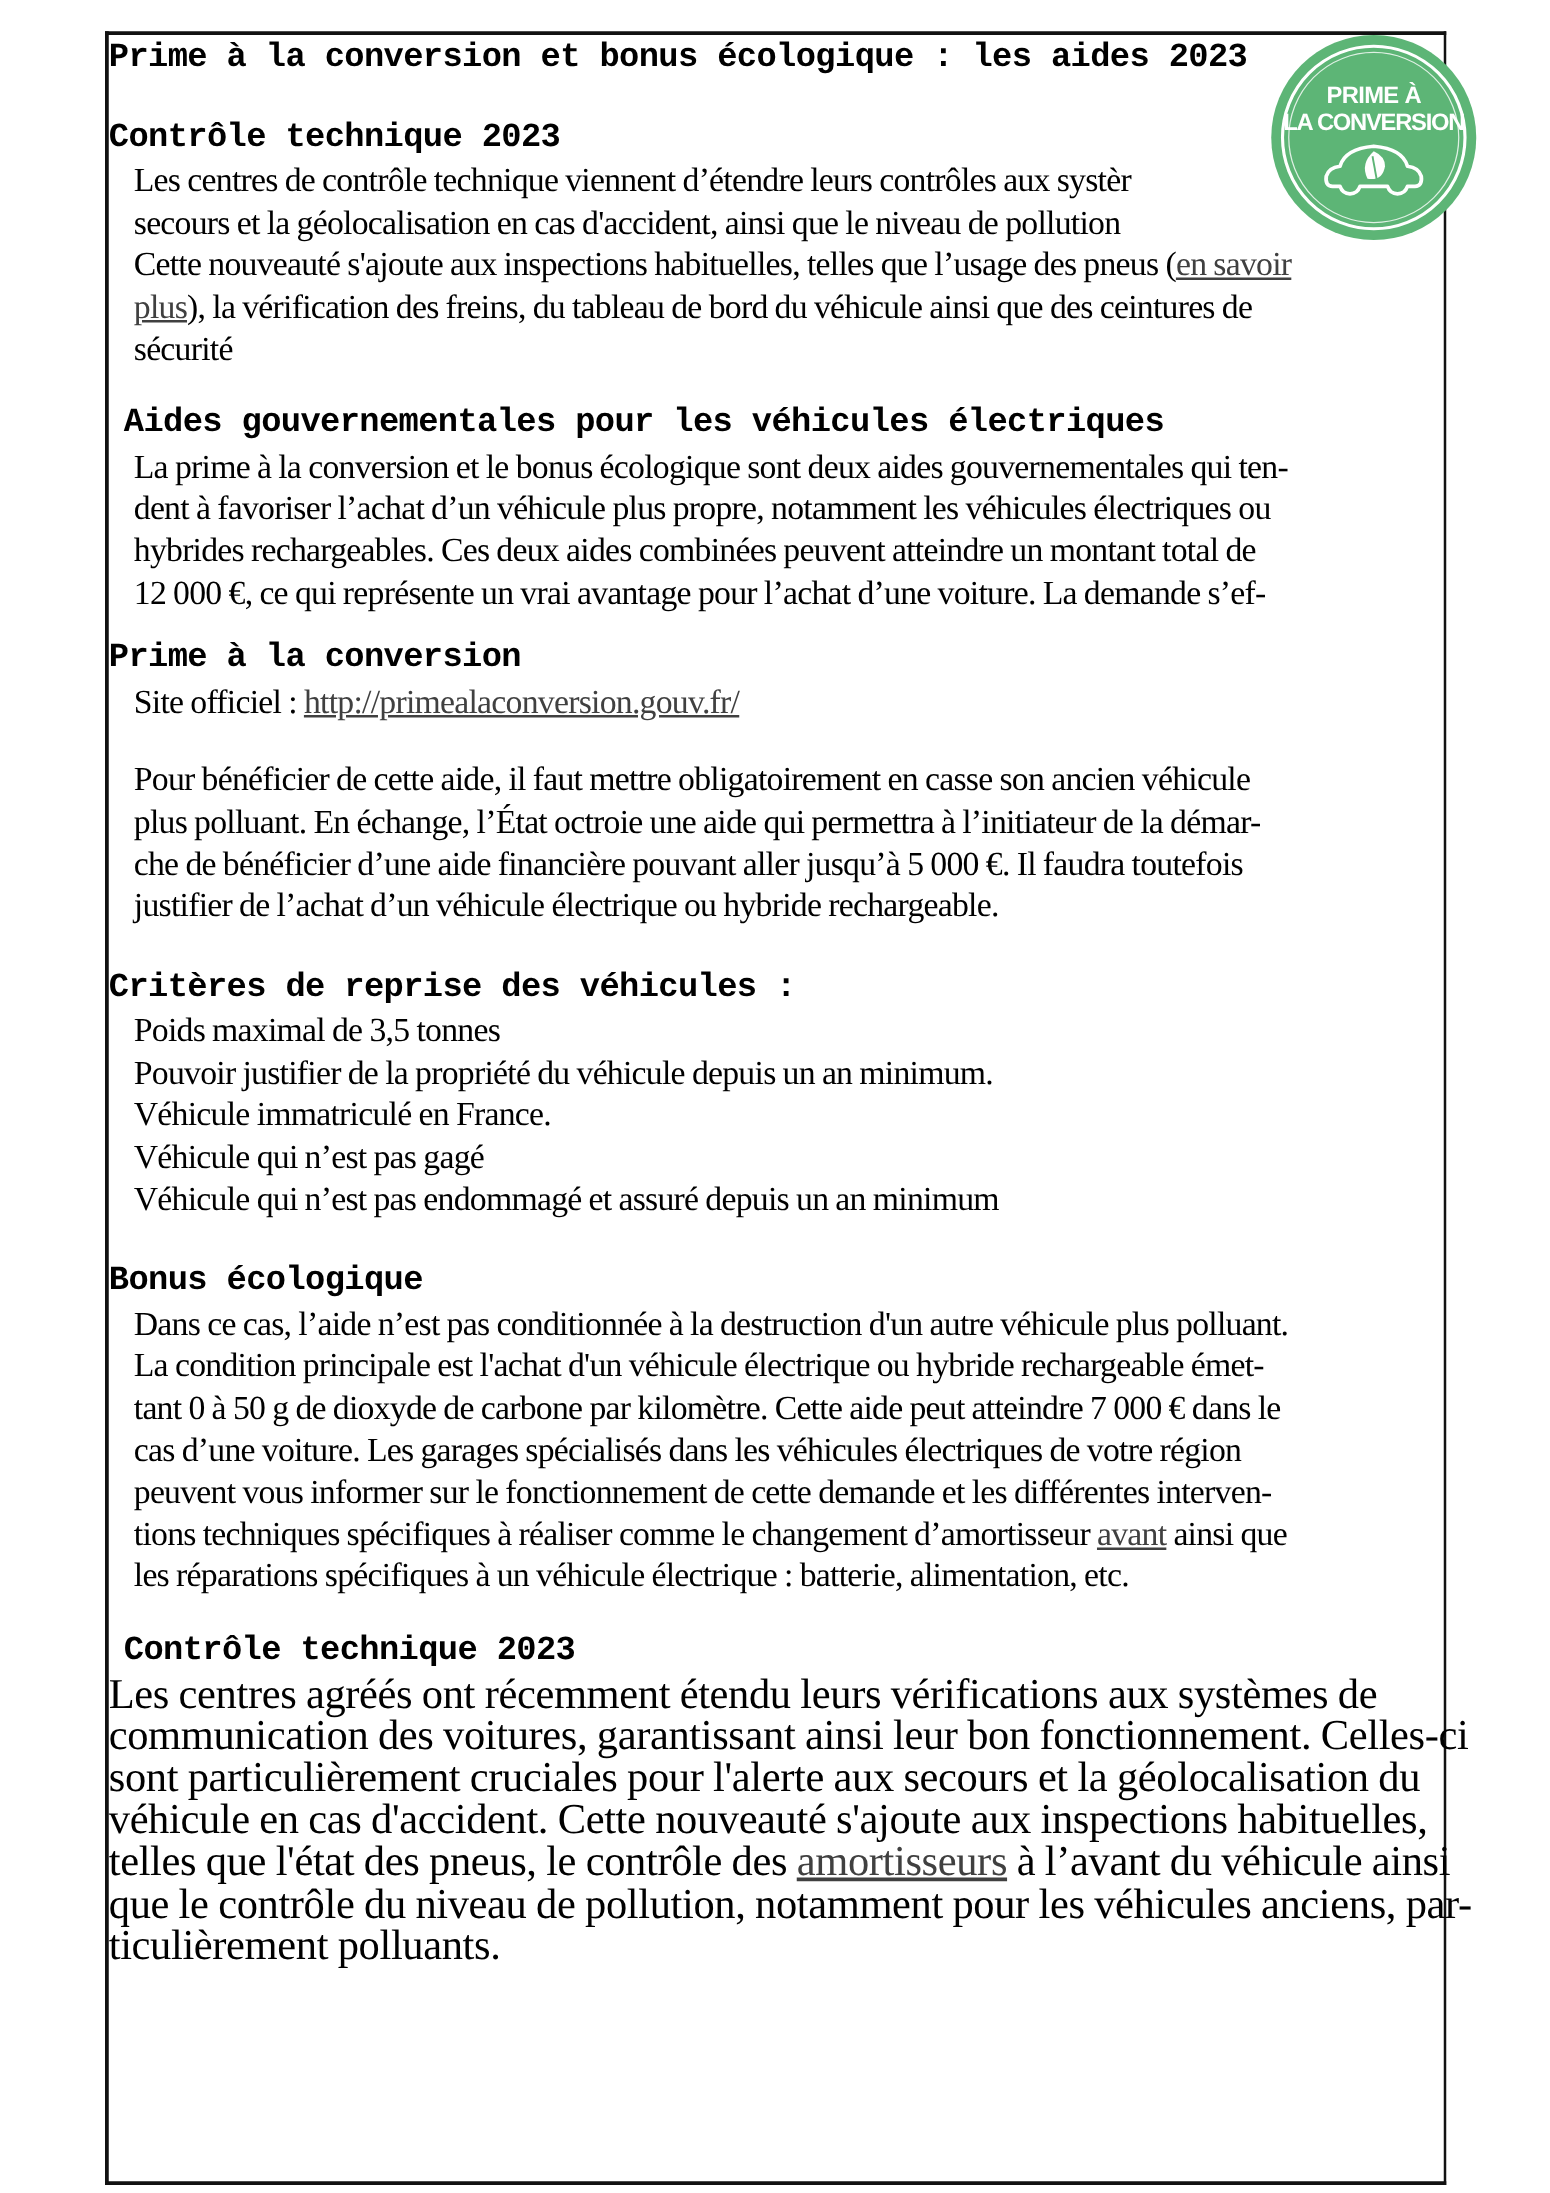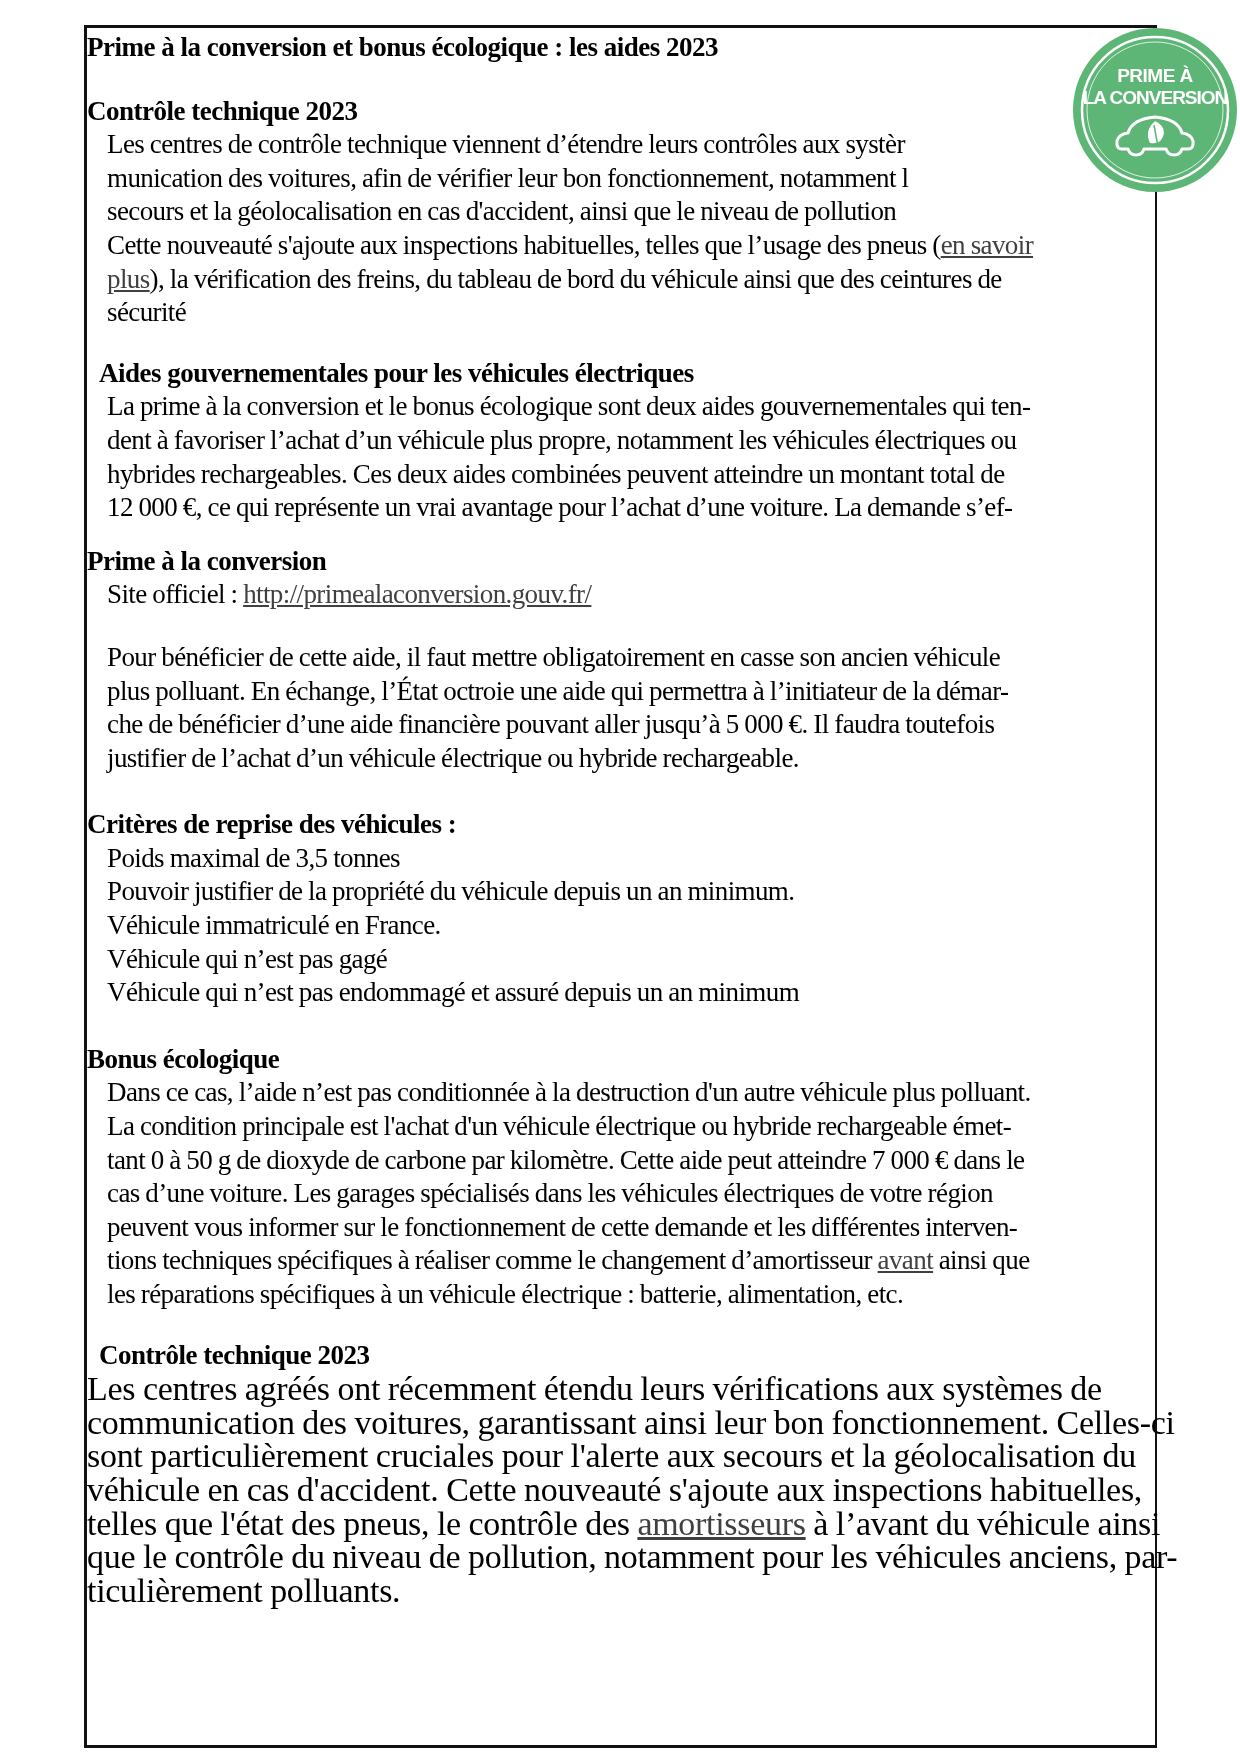--- a/index.html
+++ b/index.html
@@ -44,21 +44,21 @@
     .serif-text {
       font-family: "Liberation Serif", serif;
       font-size: 27px;
       line-height: 33.6px;
       letter-spacing: -0.6px;
       word-spacing: -0.5px;
       transform-origin: left top;
       margin-left: 20px;
     }
     .serif-h {
-      font-family: Liberation Serif, serif;
+      font-family: Liberation Mono, monospace;
       font-weight: bold;
       font-size: 27px;
       line-height: 33.6px;
       letter-spacing: -0.5px;
     }
     .sans-text {
       font-family: Liberation Serif, serif;
       font-size: 34px;
       line-height: 33.6px;
       letter-spacing: -0.3px;
@@ -66,42 +66,41 @@
     }
     .line { white-space: nowrap; display: block; }
     .indent-h { padding-left: 12px; }
     .gap-small { height: 22px; }
     a.link {
       color: #404040;
       text-decoration: underline;
     }
     .logo {
       position: absolute;
-      left: 1072px;
+      left: 1016px;
       top: 27px;
       width: 166px;
       height: 166px;
     }
   </style>
 </head>
 <body>
 
 <div class="top-border"></div>
 <div class="page-box"></div>
 
 <div class="content">
 
   <div class="serif-h line" style="margin-top:3px;">Prime à la conversion et bonus écologique : les aides 2023</div>
   <div class="gap-small" style="height:30px;"></div>
 
   <section>
     <div class="serif-h line">Contrôle technique 2023</div>
     <div class="serif-text">
       <span class="line">Les centres de contrôle technique viennent d’étendre leurs contrôles aux systèr</span>
-      <span class="line">munication des voitures, afin de vérifier leur bon fonctionnement, notamment l</span>
       <span class="line">secours et la géolocalisation en cas d'accident, ainsi que le niveau de pollution</span>
       <span class="line"><span>Cette nouveauté s'ajoute aux inspections habituelles, telles que l’usage des pneus (</span><a class="link" href="#">en savoir</a></span>
       <span class="line"><a class="link" href="#">plus</a><span>), la vérification des freins, du tableau de bord du véhicule ainsi que des ceintures de</span></span>
       <span class="line">sécurité</span>
     </div>
   </section>
 
   <div class="gap-small" style="height:27px;"></div>
 
   <section>

